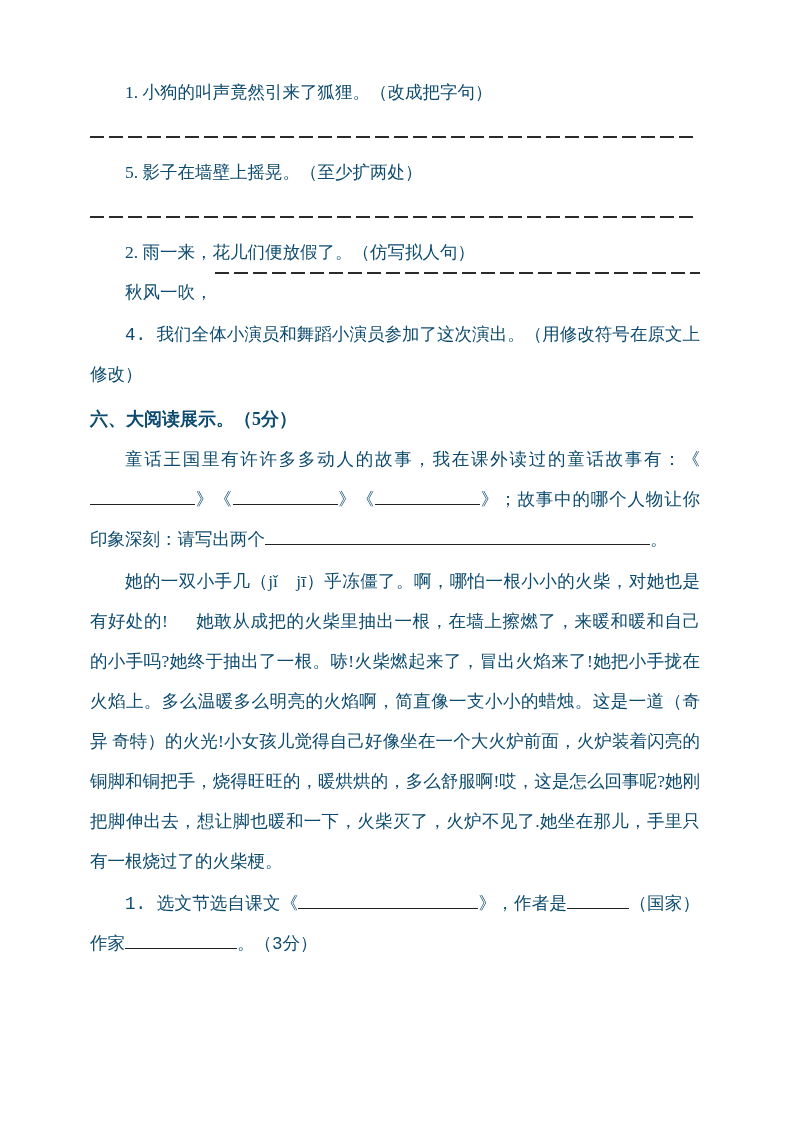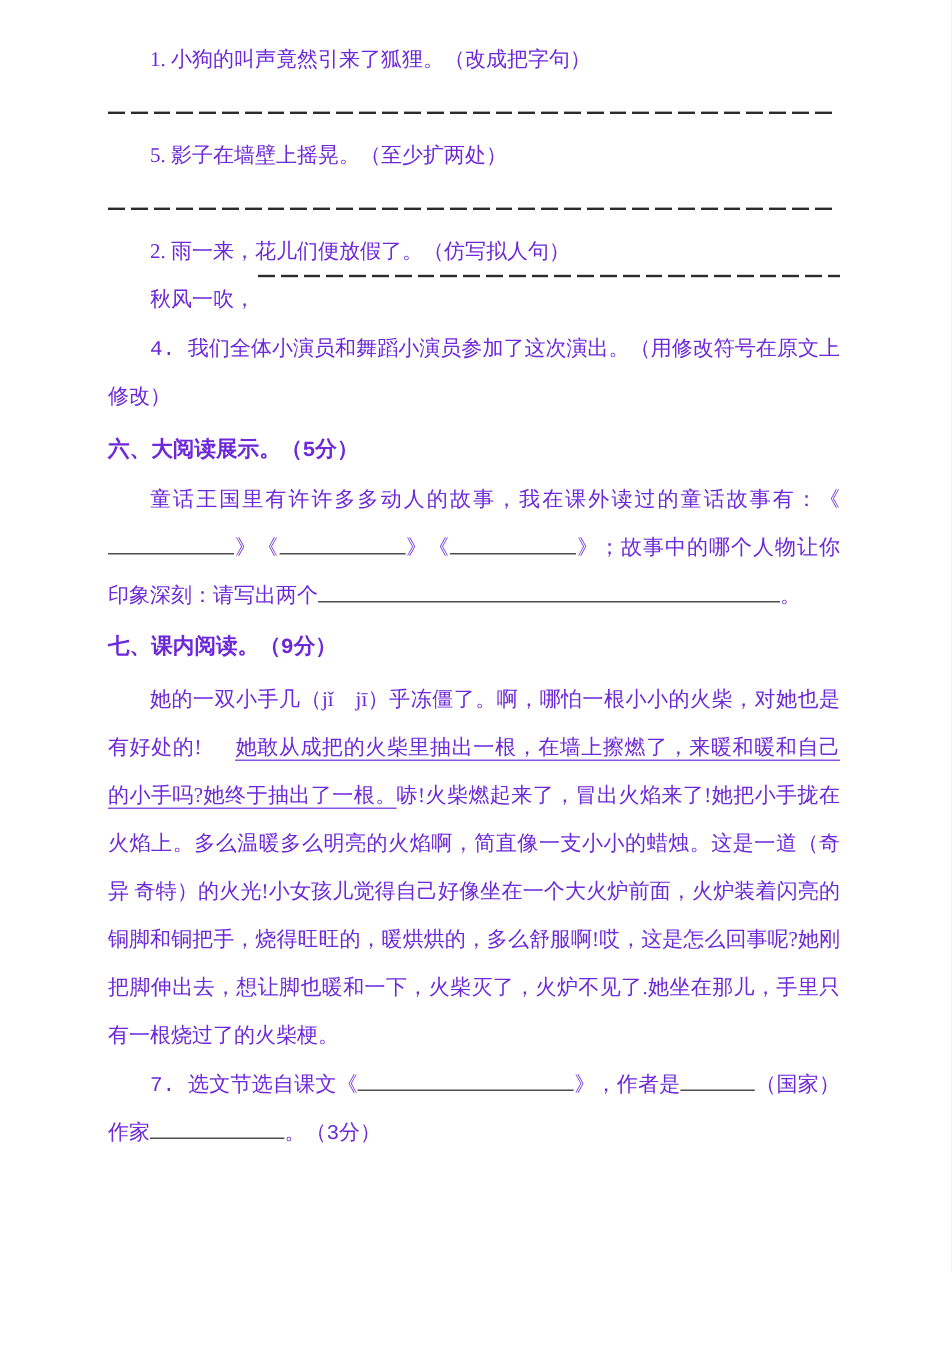--- a/index.html
+++ b/index.html
@@ -7,36 +7,36 @@
     padding: 0;
     background: #e8e8e8;
   }
   .page {
     position: relative;
     width: 793px;
     height: 1122px;
     margin: 0 auto;
     background: #ffffff;
     box-sizing: border-box;
-    padding: 29px 93px 0 90px;
+    padding: 72px 93px 0 90px;
     font-family: "Liberation Serif", "DejaVu Serif", serif;
     font-size: 17.5px;
     line-height: 40px;
-    color: #6d28d9;
+    color: #0c4a6e;
     overflow: hidden;
   }
   .line { white-space: normal; }
   .indent { text-indent: 2em; }
   .para {
     text-align: justify;
     text-justify: inter-character;
   }
   .para.indent { text-indent: 2em; }
   .section-heading {
-    font-family: Liberation Mono, monospace;
+    font-family: Liberation Serif, serif;
     font-weight: 700;
     font-size: 18px;
     margin-top: 4px;
   }
   
   .dash-rule {
     height: 2px;
     margin: 24px 2px 14px 0;
     background: repeating-linear-gradient(to right, #2b2b2b 0 14px, transparent 14px 19px);
   }
@@ -61,21 +61,20 @@
     height: 1em;
     border-bottom: 1.5px solid #222;
     vertical-align: baseline;
   }
   .w-book { width: 105px; }
   .w-two { width: 385px; }
   .w-title { width: 180px; }
   .w-author { width: 62px; }
   .w-writer { width: 112px; }
   .underlined { 
-    text-decoration: underline;
     text-underline-offset: 5px;
     text-decoration-thickness: 1.2px;
     margin-left: 28px;
   }
   .passage { margin-top: 2px; }
   .gap-sm { margin-top: 3px; font-family: Liberation Mono, monospace; }
 </style>
 </head>
 <body>
 
@@ -103,24 +102,21 @@
     <span>4. 我们全体小演员和舞蹈小演员参加了这次演出。（用修改符号在原文上修改）</span>
   </div>
 
   <div class="section-heading">
     <span>六、大阅读展示。（5分）</span>
   </div>
   <div class="para indent">
     <span>童话王国里有许许多多动人的故事，我在课外读过的童话故事有：</span><span>《</span><span class="blank w-book"></span><span>》</span><span>《</span><span class="blank w-book"></span><span>》</span><span>《</span><span class="blank w-book"></span><span>》</span><span>；故事中的哪个人物让你印象深刻：请写出两个</span><span class="blank w-two"></span><span>。</span>
   </div>
 
-  <div class="section-heading">
-    <span>七、课内阅读。（9分）</span>
-  </div>
   <div class="para indent passage">
     <span>她的一双小手几（jǐ　jī）乎冻僵了。啊，哪怕一根小小的火柴，对她也是有好处的!</span><span class="underlined">她敢从成把的火柴里抽出一根，在墙上擦燃了，来暖和暖和自己的小手吗?她终于抽出了一根。</span><span>哧!火柴燃起来了，冒出火焰来了!她把小手拢在火焰上。多么温暖多么明亮的火焰啊，简直像一支小小的蜡烛。这是一道（奇异 奇特）的火光!小女孩儿觉得自己好像坐在一个大火炉前面，火炉装着闪亮的铜脚和铜把手，烧得旺旺的，暖烘烘的，多么舒服啊!哎，这是怎么回事呢?她刚把脚伸出去，想让脚也暖和一下，火柴灭了，火炉不见了.她坐在那儿，手里只有一根烧过了的火柴梗。</span>
   </div>
 
   <div class="para indent gap-sm">
-    <span>7. 选文节选自课文《</span><span class="blank w-title"></span><span>》，作者是</span><span class="blank w-author"></span><span>（国家）作家</span><span class="blank w-writer"></span><span>。（3分）</span>
+    <span>1. 选文节选自课文《</span><span class="blank w-title"></span><span>》，作者是</span><span class="blank w-author"></span><span>（国家）作家</span><span class="blank w-writer"></span><span>。（3分）</span>
   </div>
 
 </div>
 
 </body></html>

